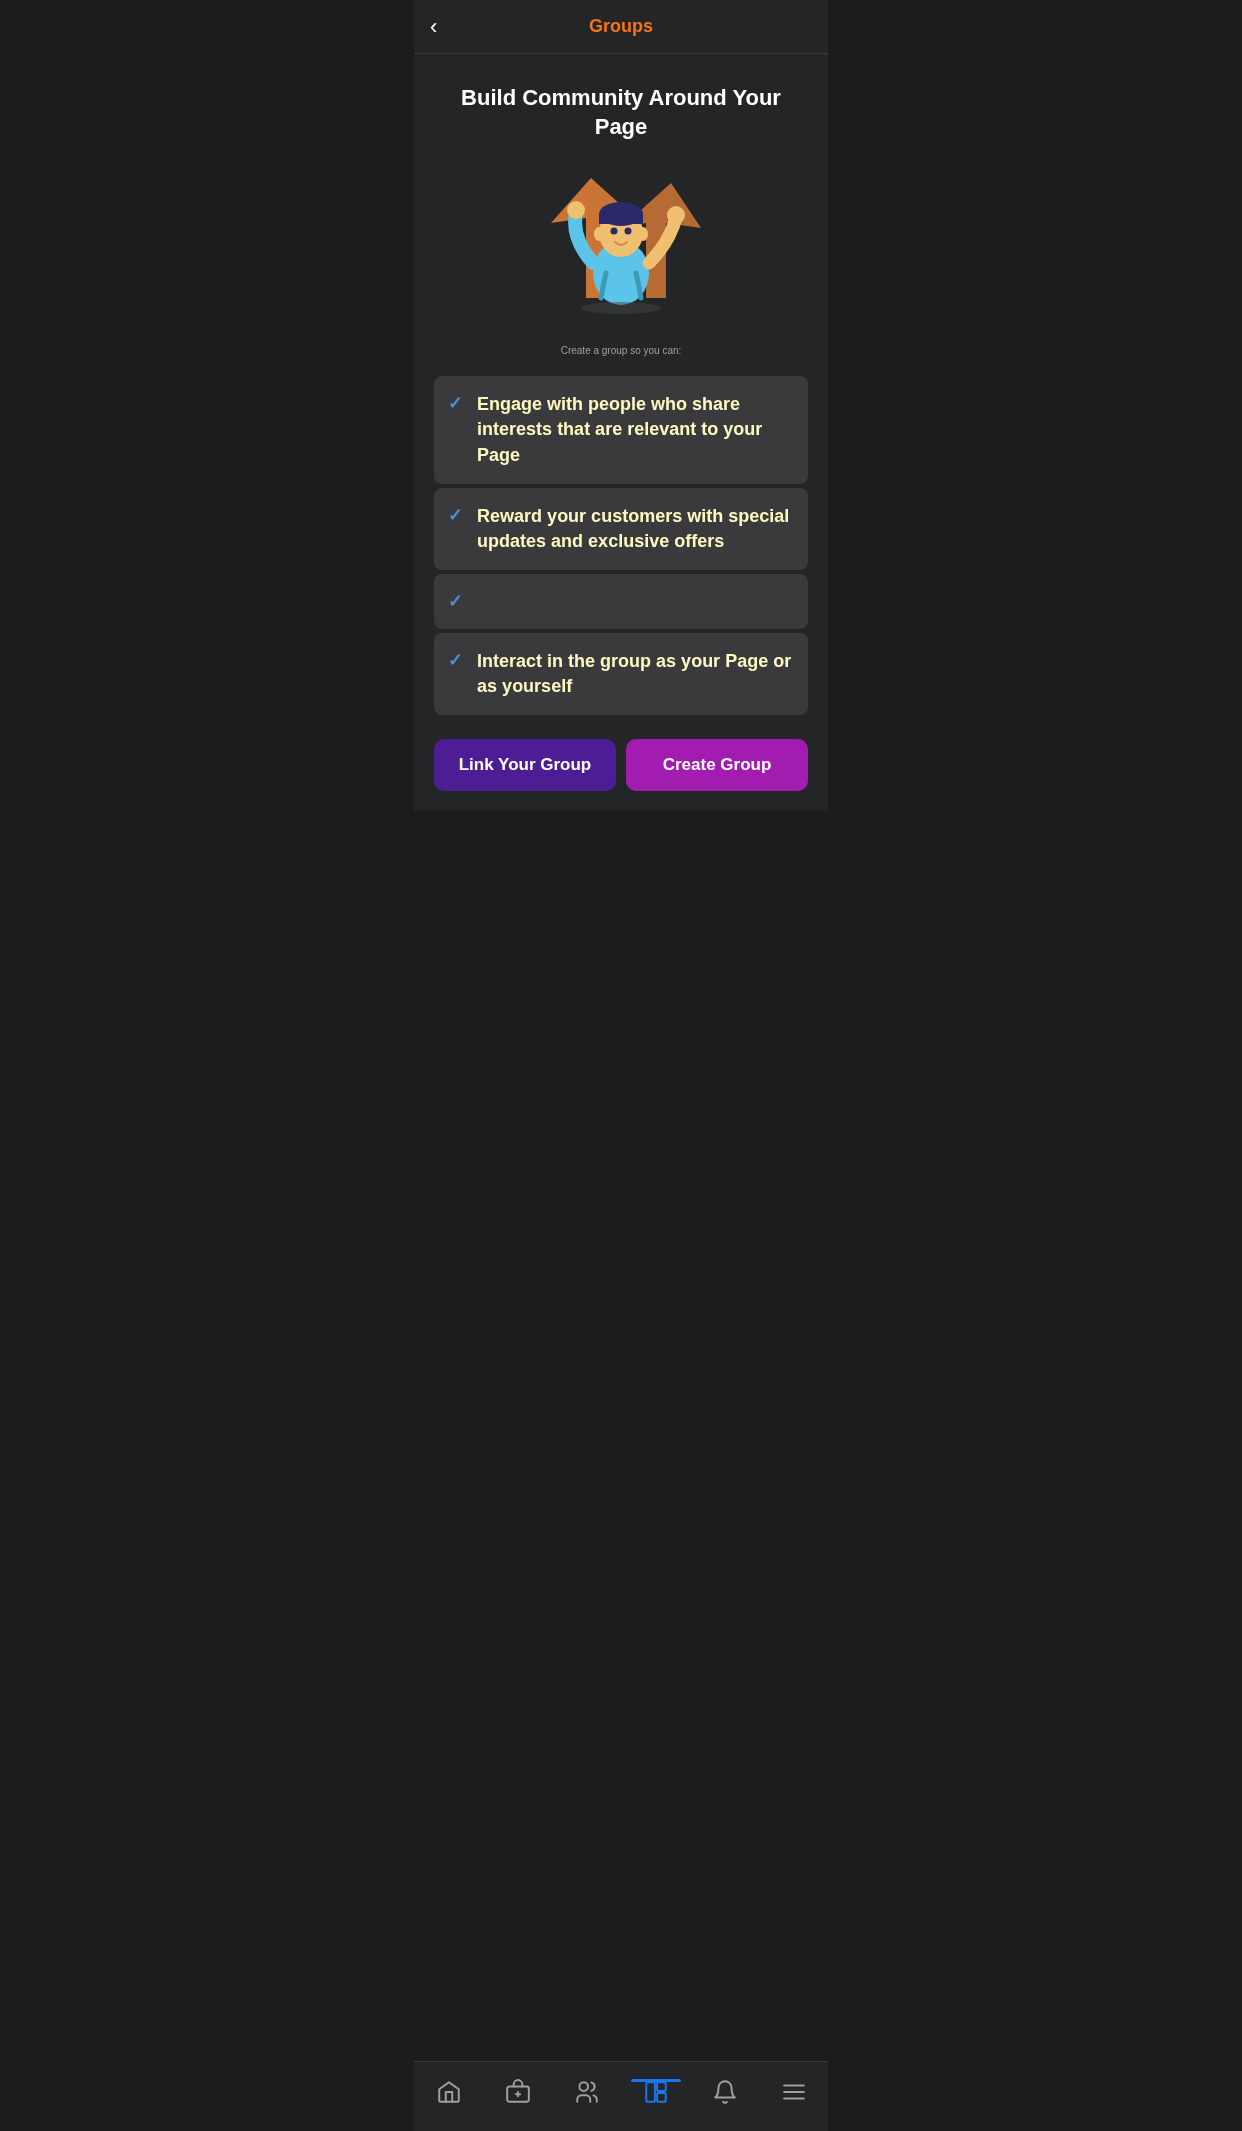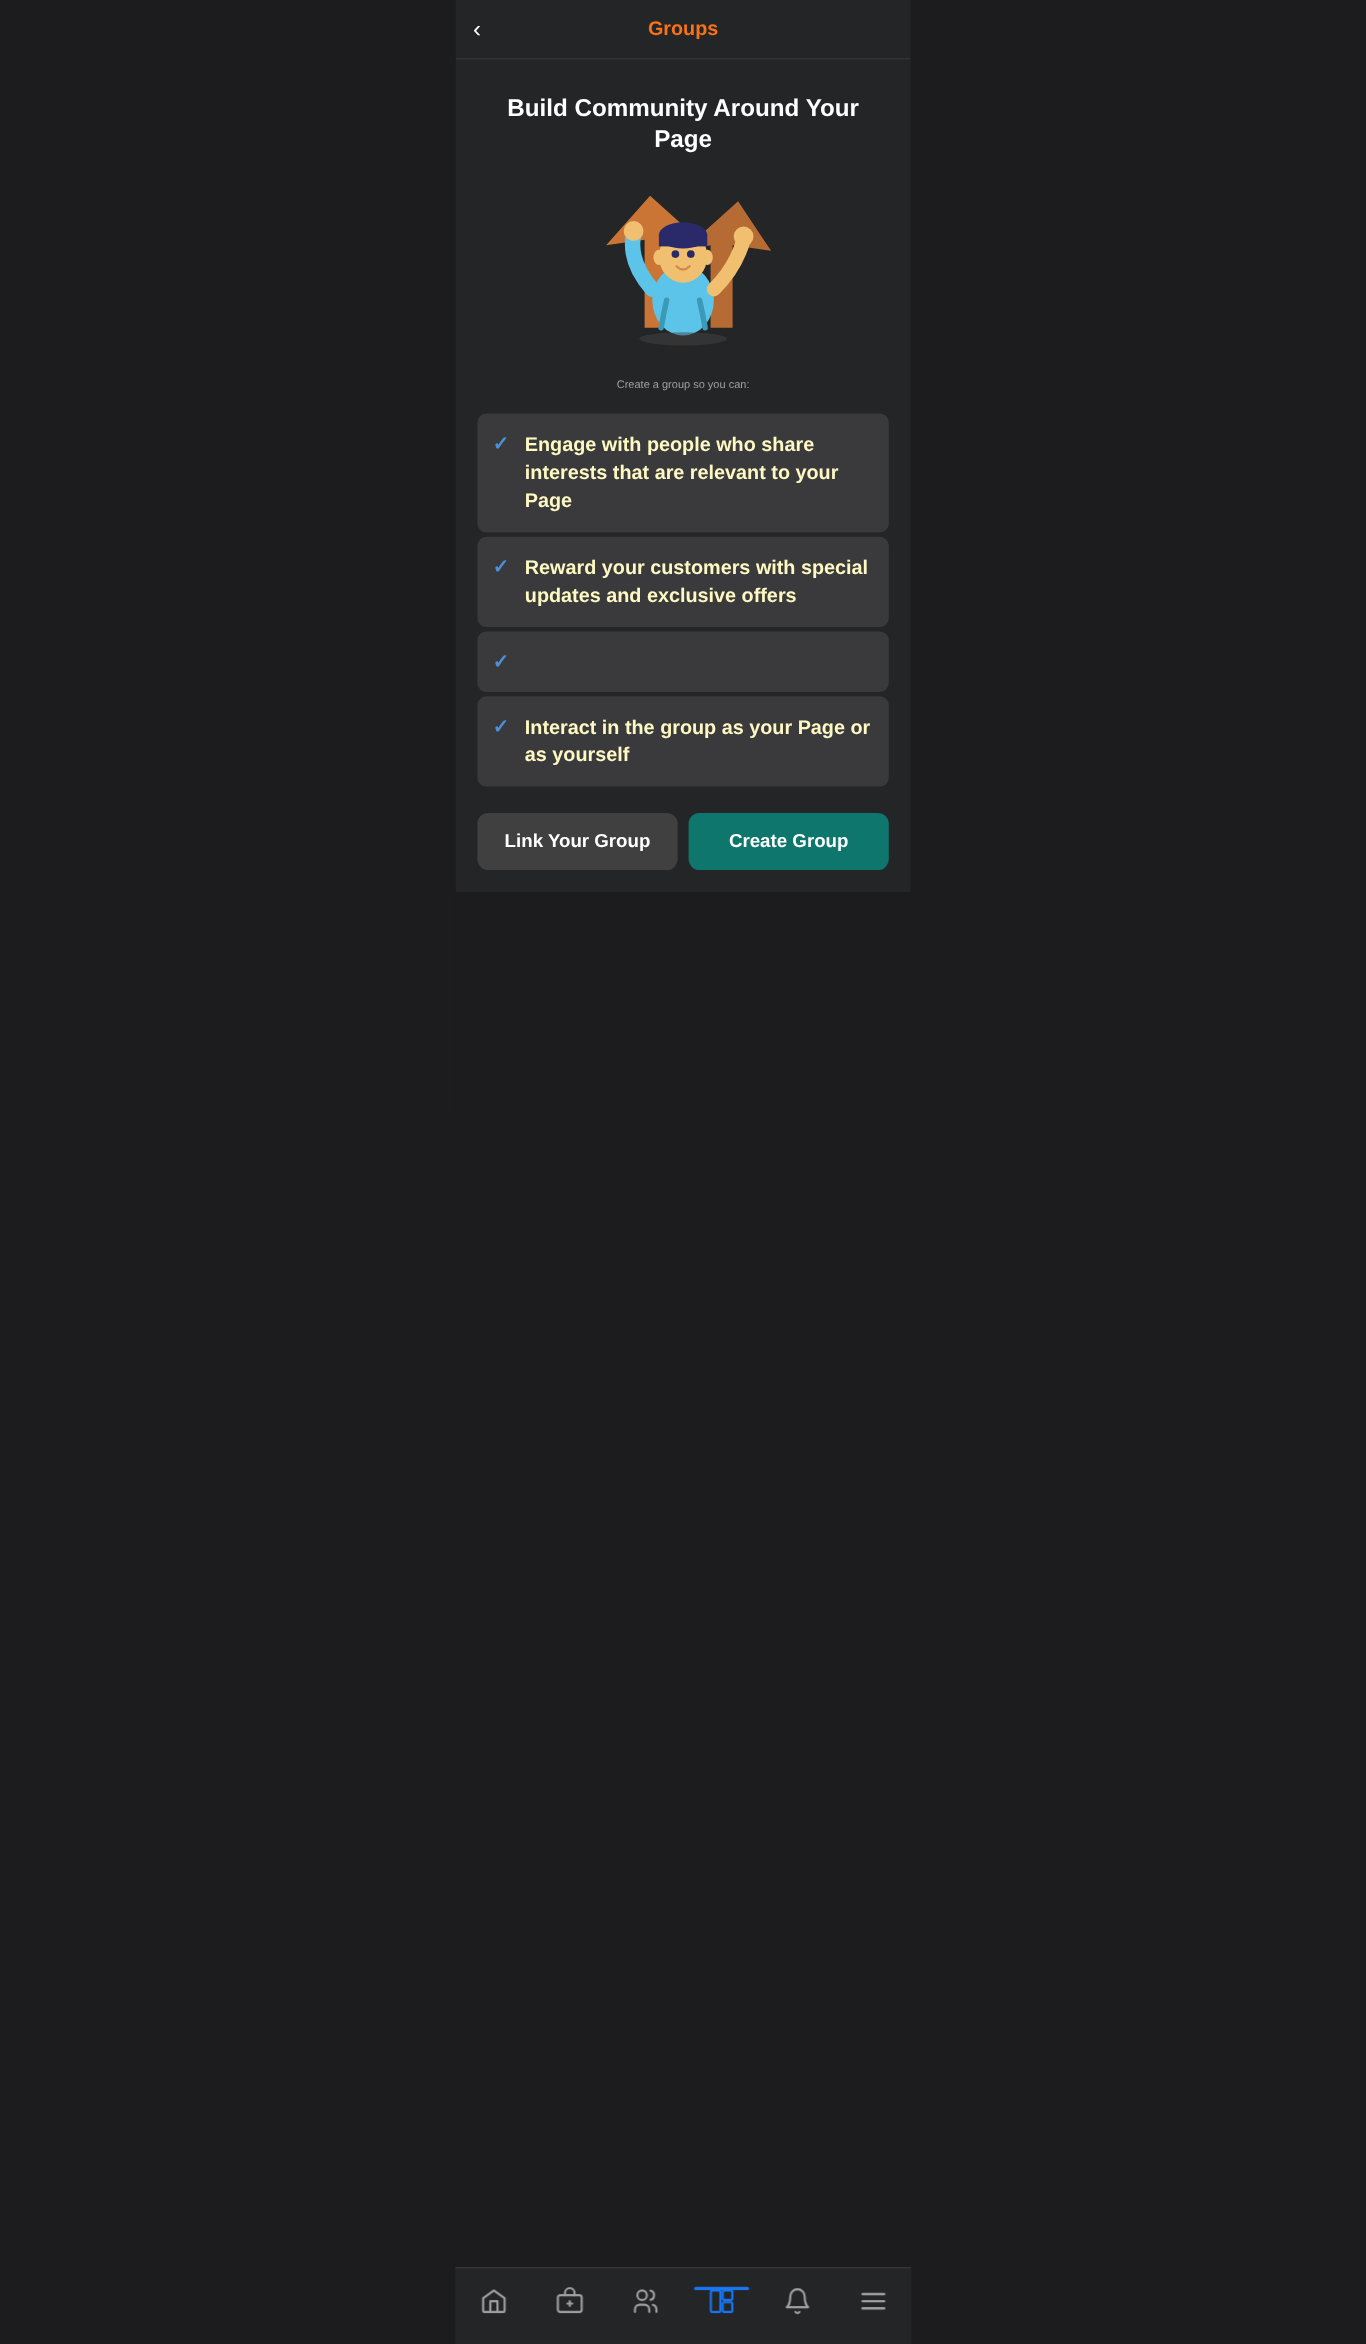--- a/index.html
+++ b/index.html
@@ -116,34 +116,34 @@
     
     .button-row {
       display: flex;
       gap: 10px;
       margin-top: 4px;
     }
 
     .btn-link-group {
       flex: 1;
       padding: 16px 10px;
-      background-color: #404040;
+      background-color: #4c1d95;
       border: none;
       border-radius: 10px;
       color: #ffffff;
       font-size: 17px;
       font-weight: 600;
       cursor: pointer;
       text-align: center;
     }
 
     .btn-create-group {
       flex: 1;
       padding: 16px 10px;
-      background-color: #0f766e;
+      background-color: #a21caf;
       border: none;
       border-radius: 10px;
       color: #ffffff;
       font-size: 17px;
       font-weight: 600;
       cursor: pointer;
       text-align: center;
     }
 
     

